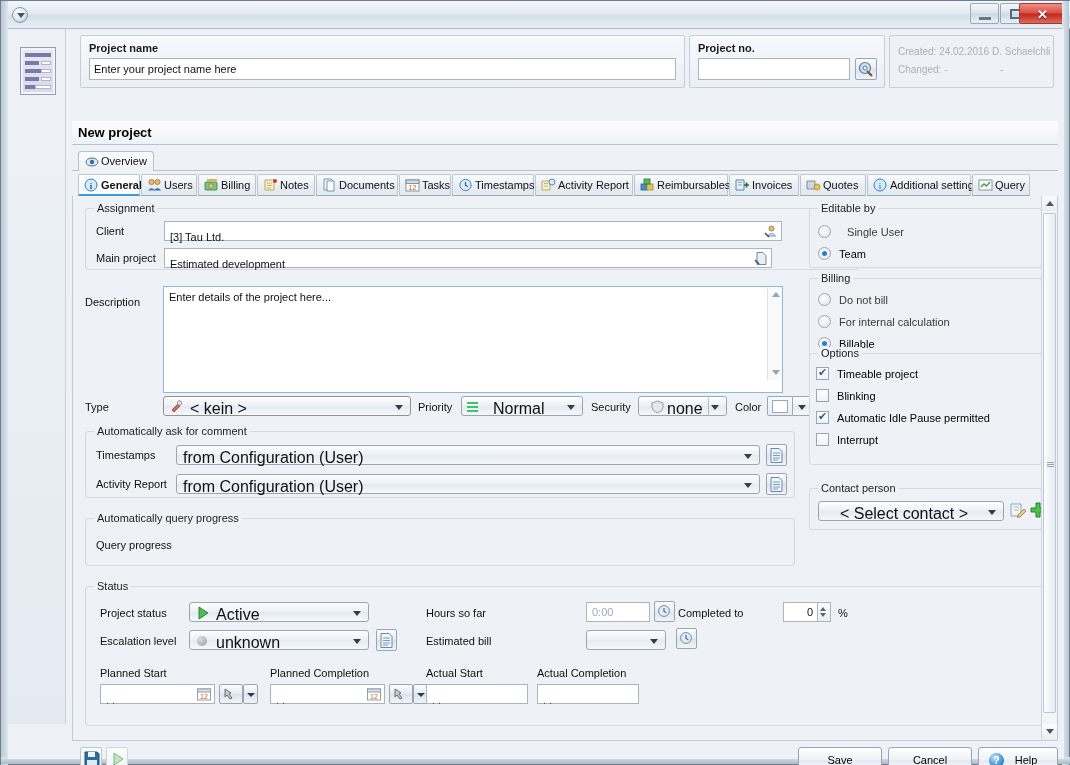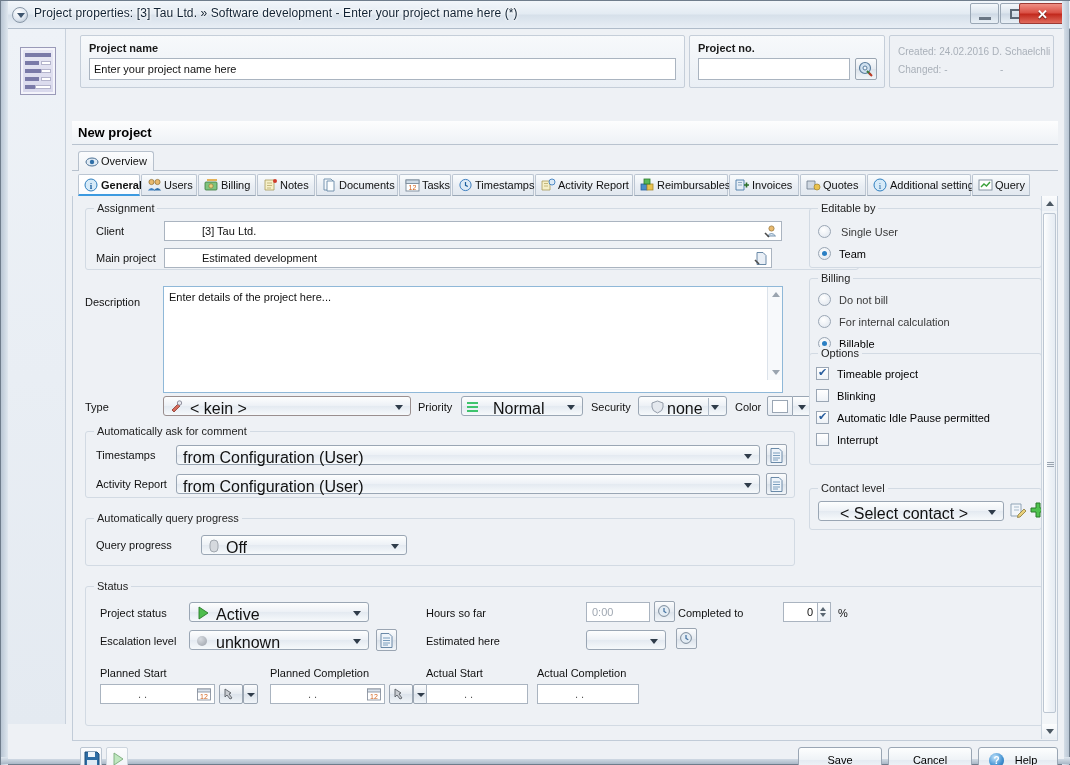--- a/index.html
+++ b/index.html
@@ -178,21 +178,21 @@
     position:absolute; right:7px; top:8px;
     border-left:4px solid transparent; border-right:4px solid transparent;
     border-top:5px solid #2f3c4a;
   }
   .combo.split .sep { position:absolute; right:17px; top:1px; width:1px; height:18px; background:#aeb9c6; }
 
   .plainfield {
     position:absolute; height:20px; background:#fff;
     border:1px solid #aab4c0; font-size:11px; color:#111;
   }
-  .plainfield .v { position:absolute; left:5px; top:3px;margin-left:32px; }
+  .plainfield .v { position:absolute; left:5px; top:9px; }
   .plainfield .vg { position:absolute; left:5px; top:3px; color:#a0a8b2; }
 
   
   .radio, .check { position:absolute; width:13px; height:13px; }
   .radio {
     border-radius:50%; border:1px solid #9aa6b4;
     background:radial-gradient(circle at 40% 35%,#ffffff,#e7ecf2 70%,#dfe5ec);
   }
   .radio.on:after {
     content:""; position:absolute; left:3px; top:3px; width:5px; height:5px;
@@ -245,21 +245,20 @@
 
   .underline-s { text-decoration:underline; }
 </style>
 </head>
 <body>
 
 <div id="window">
 
   <div id="titlebar">
     <div id="title-icon"></div>
-    <div id="title-text">Project properties: [3] Tau Ltd. » Software development - Enter your project name here (*)</div>
     <div class="winbtn" id="btn-min">
         <i></i>
       </div>
     <div class="winbtn" id="btn-max">
         <i></i>
       </div>
     <div class="winbtn" id="btn-close">
       <i>✕</i>
     </div>
   </div>
@@ -536,29 +535,20 @@
           <svg width="13" height="15" viewBox="0 0 13 15" style="position:absolute;left:3px;top:3px;">
             <path d="M1 .5 h8 l3 3 v11 h-11z" fill="#eef4fa" stroke="#5b7e9e" stroke-width=".9"></path>
             <path d="M3 5 h7 M3 7.5 h7 M3 10 h7 M3 12 h5" stroke="#6b93b5" stroke-width=".9"></path>
           </svg>
         </div>
       </div>
 
       <div class="group" style="left:12px; top:322px; width:710px; height:48px;">
         <div class="gtitle">Automatically query progress</div>
         <div class="lbl" style="left:10px; top:20px;">Query progress</div>
-        <div class="combo" style="left:115px; top:16px; width:206px;">
-          <span style="position:absolute;left:6px;top:3px;width:12px;height:14px;">
-            <svg width="12" height="14" viewBox="0 0 12 14">
-              <rect x="2" y="1" width="8" height="12" rx="4" fill="#d5d9de" stroke="#9aa0a8" stroke-width=".9"></rect>
-            </svg>
-          </span>
-          <span class="ctext" style="left:24px;">Off</span>
-          <span class="arrow"></span>
-        </div>
       </div>
 
       <div class="group" style="left:12px; top:390px; width:958px; height:140px;">
         <div class="gtitle">Status</div>
 
         <div class="lbl" style="left:14px; top:20px;">Project status</div>
         <div class="combo" style="left:103px; top:15px; width:180px;">
           <span style="position:absolute;left:6px;top:3px;width:14px;height:14px;">
             <svg width="14" height="14" viewBox="0 0 14 14">
               <path d="M3 1 L12 7 L3 13z" fill="#4dbd4d" stroke="#2a7a2a" stroke-width=".9"></path>
@@ -586,21 +576,21 @@
         <div class="plainfield" style="left:500px; top:15px; width:64px;">
           <span class="vg">0:00</span>
         </div>
         <div class="iconbtn" style="left:568px; top:14px; width:21px; height:21px;">
           <svg width="15" height="15" viewBox="0 0 15 15" style="position:absolute;left:2px;top:2px;">
             <circle cx="7" cy="7" r="5.4" fill="#e3ecf4" stroke="#7b8a9a" stroke-width="1"></circle>
             <path d="M7 4 v3.4 l2.3 1.4" stroke="#3f6f9f" stroke-width="1.2" fill="none"></path>
           </svg>
         </div>
 
-        <div class="lbl" style="left:340px; top:48px;">Estimated here</div>
+        <div class="lbl" style="left:340px; top:48px;">Estimated bill</div>
         <div class="combo" style="left:500px; top:43px; width:80px;">
           <span class="ctext" style="left:6px;"></span>
           <span class="arrow"></span>
         </div>
         <div class="iconbtn" style="left:590px; top:41px; width:21px; height:21px;">
           <svg width="15" height="15" viewBox="0 0 15 15" style="position:absolute;left:2px;top:2px;">
             <circle cx="7" cy="7" r="5.4" fill="#e3ecf4" stroke="#7b8a9a" stroke-width="1"></circle>
             <path d="M7 4 v3.4 l2.3 1.4" stroke="#3f6f9f" stroke-width="1.2" fill="none"></path>
           </svg>
         </div>
@@ -665,21 +655,21 @@
         <div class="lbl" style="left:451px; top:80px;">Actual Completion</div>
         <div class="plainfield" style="left:451px; top:97px; width:102px;">
           <span class="v" style="color:#555;">.  .</span>
         </div>
       </div>
 
       <div class="group" style="left:736px; top:12px; width:233px; height:60px;">
         <div class="gtitle">Editable by</div>
         <div style="position:absolute; left:8px; top:16px;">
           <span class="radio" style="position:relative; display:inline-block; vertical-align:-2px;"></span>
-          <span style="margin-left:7px; color:#3a3a3a;">Single User</span>
+          <span style="margin-left:13px; color:#3a3a3a;">Single User</span>
         </div>
         <div style="position:absolute; left:8px; top:38px;">
           <span class="radio on" style="position:relative; display:inline-block; vertical-align:-2px;"></span>
           <span style="margin-left:5px;">Team</span>
         </div>
       </div>
 
       <div class="group" style="left:736px; top:82px; width:233px; height:82px;">
         <div class="gtitle">Billing</div>
         <div style="position:absolute; left:8px; top:14px;">
@@ -710,21 +700,21 @@
           <span class="check on" style="position:relative; display:inline-block; vertical-align:-2px;"></span>
           <span style="margin-left:5px;">Automatic Idle Pause permitted</span>
         </div>
         <div style="position:absolute; left:6px; top:79px;">
           <span class="check" style="position:relative; display:inline-block; vertical-align:-2px;"></span>
           <span style="margin-left:5px;">Interrupt</span>
         </div>
       </div>
 
       <div class="group" style="left:736px; top:292px; width:233px; height:42px;">
-        <div class="gtitle">Contact level</div>
+        <div class="gtitle">Contact person</div>
         <div class="combo" style="left:8px; top:12px; width:186px;">
           <span class="ctext" style="left:0; width:170px; text-align:center;">&lt; Select contact &gt;</span>
           <span class="arrow"></span>
         </div>
         <div style="position:absolute; left:198px; top:12px; width:20px; height:20px;">
           <svg width="18" height="18" viewBox="0 0 18 18" style="position:absolute;left:1px;top:1px;">
             <path d="M2 2 h10 v12 h-10z" fill="#f2f6fa" stroke="#8fa3b5" stroke-width="1"></path>
             <path d="M5 5 h5 M5 8 h5" stroke="#9db3c6" stroke-width=".9"></path>
             <path d="M9 13 l6-6 2 2 -6 6 -2.5 .5z" fill="#e9d07a" stroke="#8a7a3a" stroke-width=".8"></path>
           </svg>

